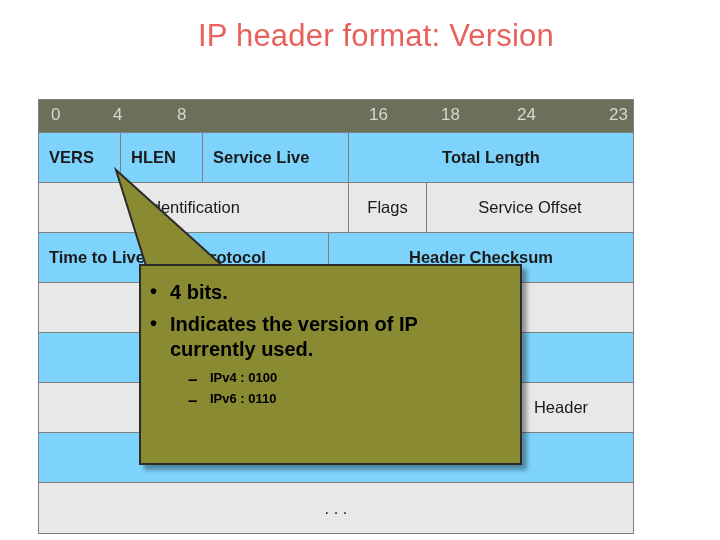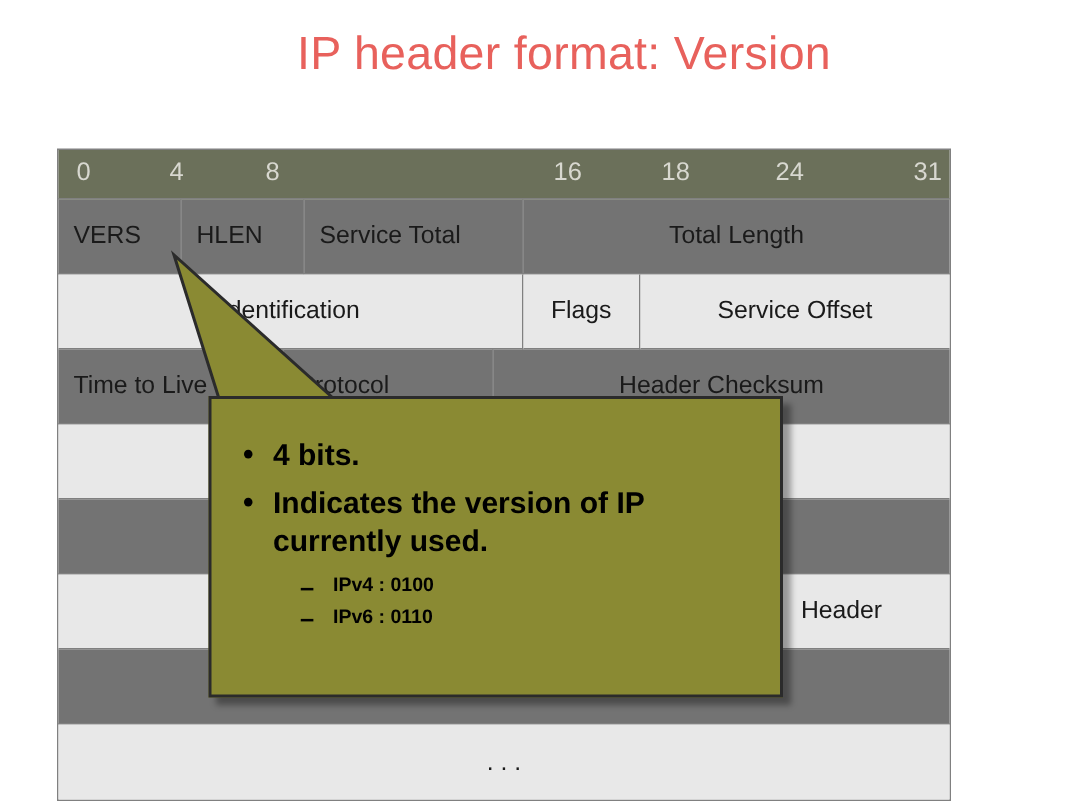--- a/index.html
+++ b/index.html
@@ -56,21 +56,21 @@
     align-items: center;
     font-size: 16.5px;
     color: #1a1a1a;
     padding-left: 10px;
     overflow: hidden;
     white-space: nowrap;
   }
   .cell.last { border-right: none; }
   .row.last .cell { border-bottom: none; }
   .shade { background: #e8e8e8; }
-  .white { background: #737373; }
+  .white { background: #7dd3fc; font-weight: bold; }
   .center { justify-content: center; padding-left: 0; }
 
   
   .ruler {
     background: #6b705a;
     height: 32px;
     position: relative;
     border-bottom: 1px solid #808080;
   }
   .ruler span {
@@ -94,21 +94,21 @@
     left: 139px;
     top: 264px;
     width: 383px;
     height: 201px;
     background: #8a8a33;
     border: 2px solid #2b2b2b;
     box-sizing: border-box;
     box-shadow: 5px 5px 4px rgba(0,0,0,0.35);
   }
   .callout .bullets {
-    margin: 12px;
+    margin: 0;
     padding: 14px 12px 0 7px;
     list-style: none;
   }
   .callout .b1 {
     position: relative;
     font-size: 20px;
     font-weight: bold;
     color: #000000;
     line-height: 1.28;
     padding-left: 22px;
@@ -147,27 +147,27 @@
 
   <div class="diagram">
 
     <div class="ruler">
       <span style="left:12px">0</span>
       <span style="left:74px">4</span>
       <span style="left:138px">8</span>
       <span style="left:330px">16</span>
       <span style="left:402px">18</span>
       <span style="left:478px">24</span>
-      <span style="left:570px">31</span>
+      <span style="left:570px">23</span>
     </div>
 
     <div class="row" style="height:50px">
       <div class="cell white" style="width:82px">VERS</div>
       <div class="cell white" style="width:82px">HLEN</div>
-      <div class="cell white" style="width:146px">Service Total</div>
+      <div class="cell white" style="width:146px">Service Live</div>
       <div class="cell white center last" style="width:284px">Total Length</div>
     </div>
 
     <div class="row" style="height:50px">
       <div class="cell shade center" style="width:310px">Identification</div>
       <div class="cell shade center" style="width:78px">Flags</div>
       <div class="cell shade center last" style="width:206px">Service  Offset</div>
     </div>
 
     <div class="row" style="height:50px">

